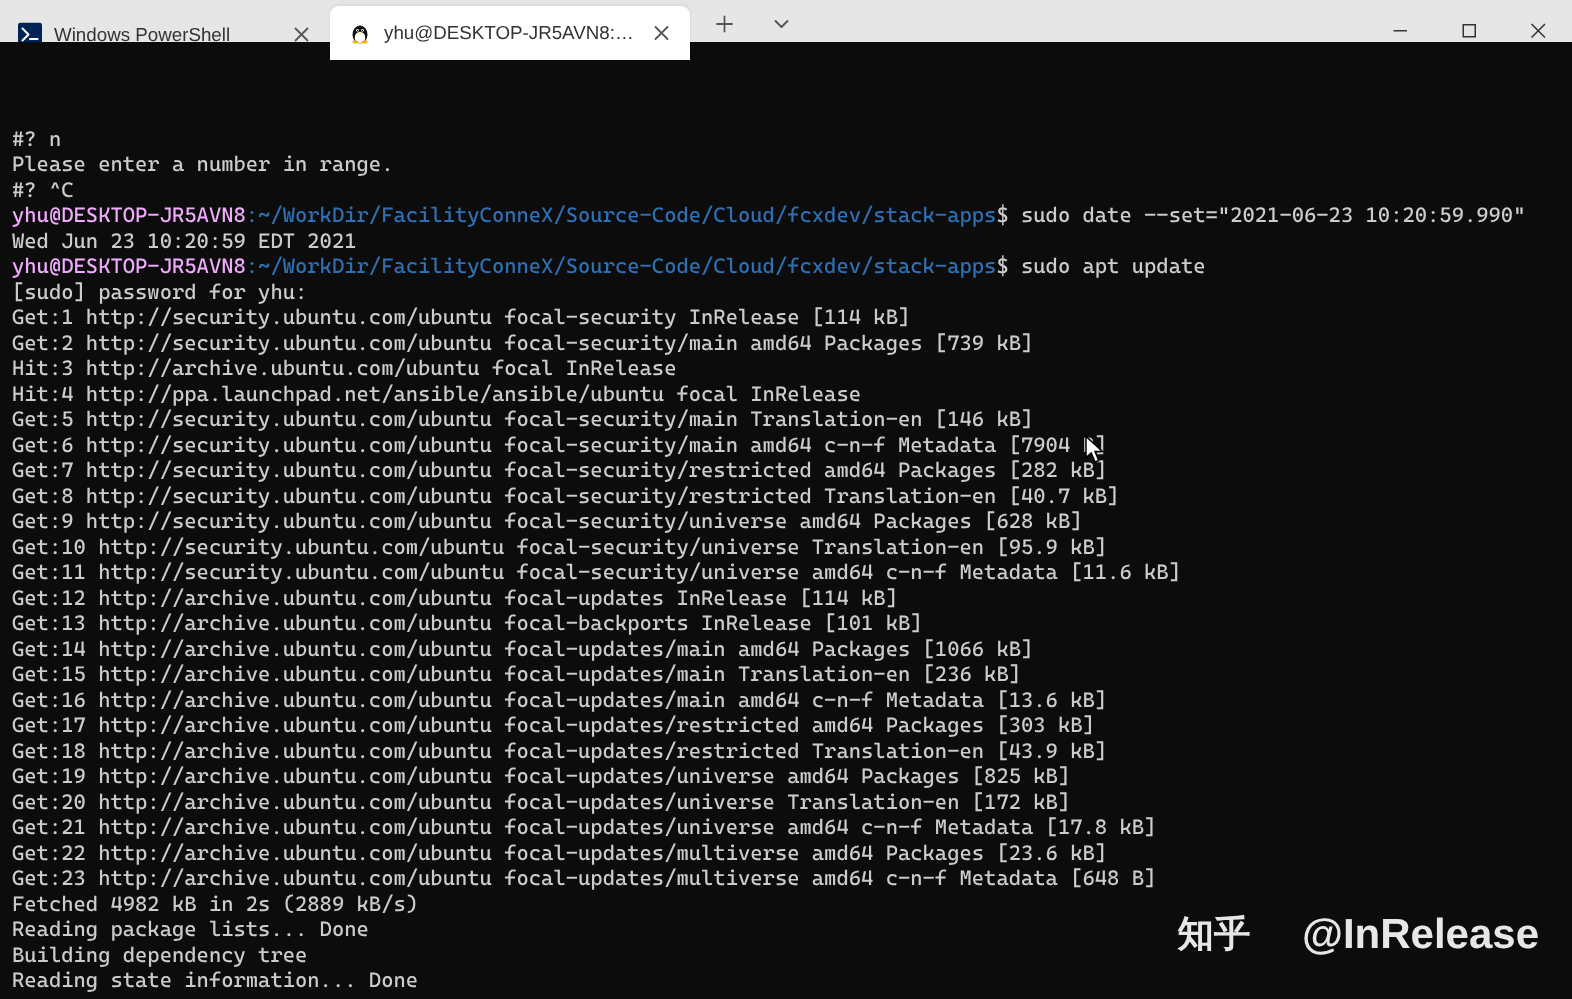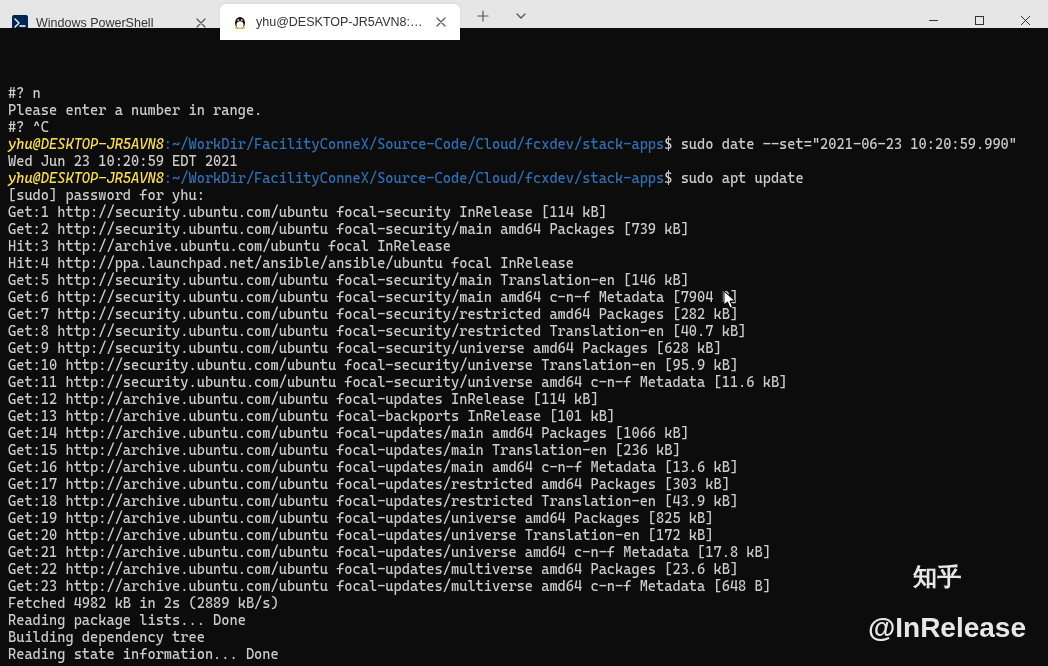--- a/index.html
+++ b/index.html
@@ -30,37 +30,36 @@
 
   
   .terminal {
     flex: 1; background: #0c0c0c; color: #cccccc;
     font-family: Consolas, 'Cascadia Mono', monospace;
     font-size: 14px; line-height: 17px;
     padding: 6px 8px 8px 8px; white-space: pre; overflow: hidden;
     position: relative;
   }
   .line { white-space: pre; }
-  .user { color: #fde047; font-style: italic; }
+  .user { color: #f0abfc; }
   .path { color: #2f6fb3; }
   .dollar { color: #cccccc; }
   .cmd { color: #cccccc; }
 
   
   .mouse-cursor { position: absolute; width: 14px; height: 20px; pointer-events: none; z-index: 10; }
   .mouse-cursor svg { width: 14px; height: 20px; }
 
   
   .watermark {
     position: absolute; right: 22px; bottom: 30px;
     color: #f3f3f3; font-size: 28px; font-weight: 600;
     font-family: 'Microsoft YaHei', 'PingFang SC', sans-serif;
-    display: flex; align-items: center; gap: 28px; opacity: 0.95;
+    display: flex; align-items: center; gap: 16px; opacity: 0.95;
     pointer-events: none;
-    flex-direction: column;
   }
   .zhihu-logo { display: inline-flex; align-items: center; }
   .zhihu-logo svg { height: 28px; }
 </style>
 </head>
 <body>
 
 <div class="titlebar">
   <div class="tabs">
     <div class="tab inactive">

